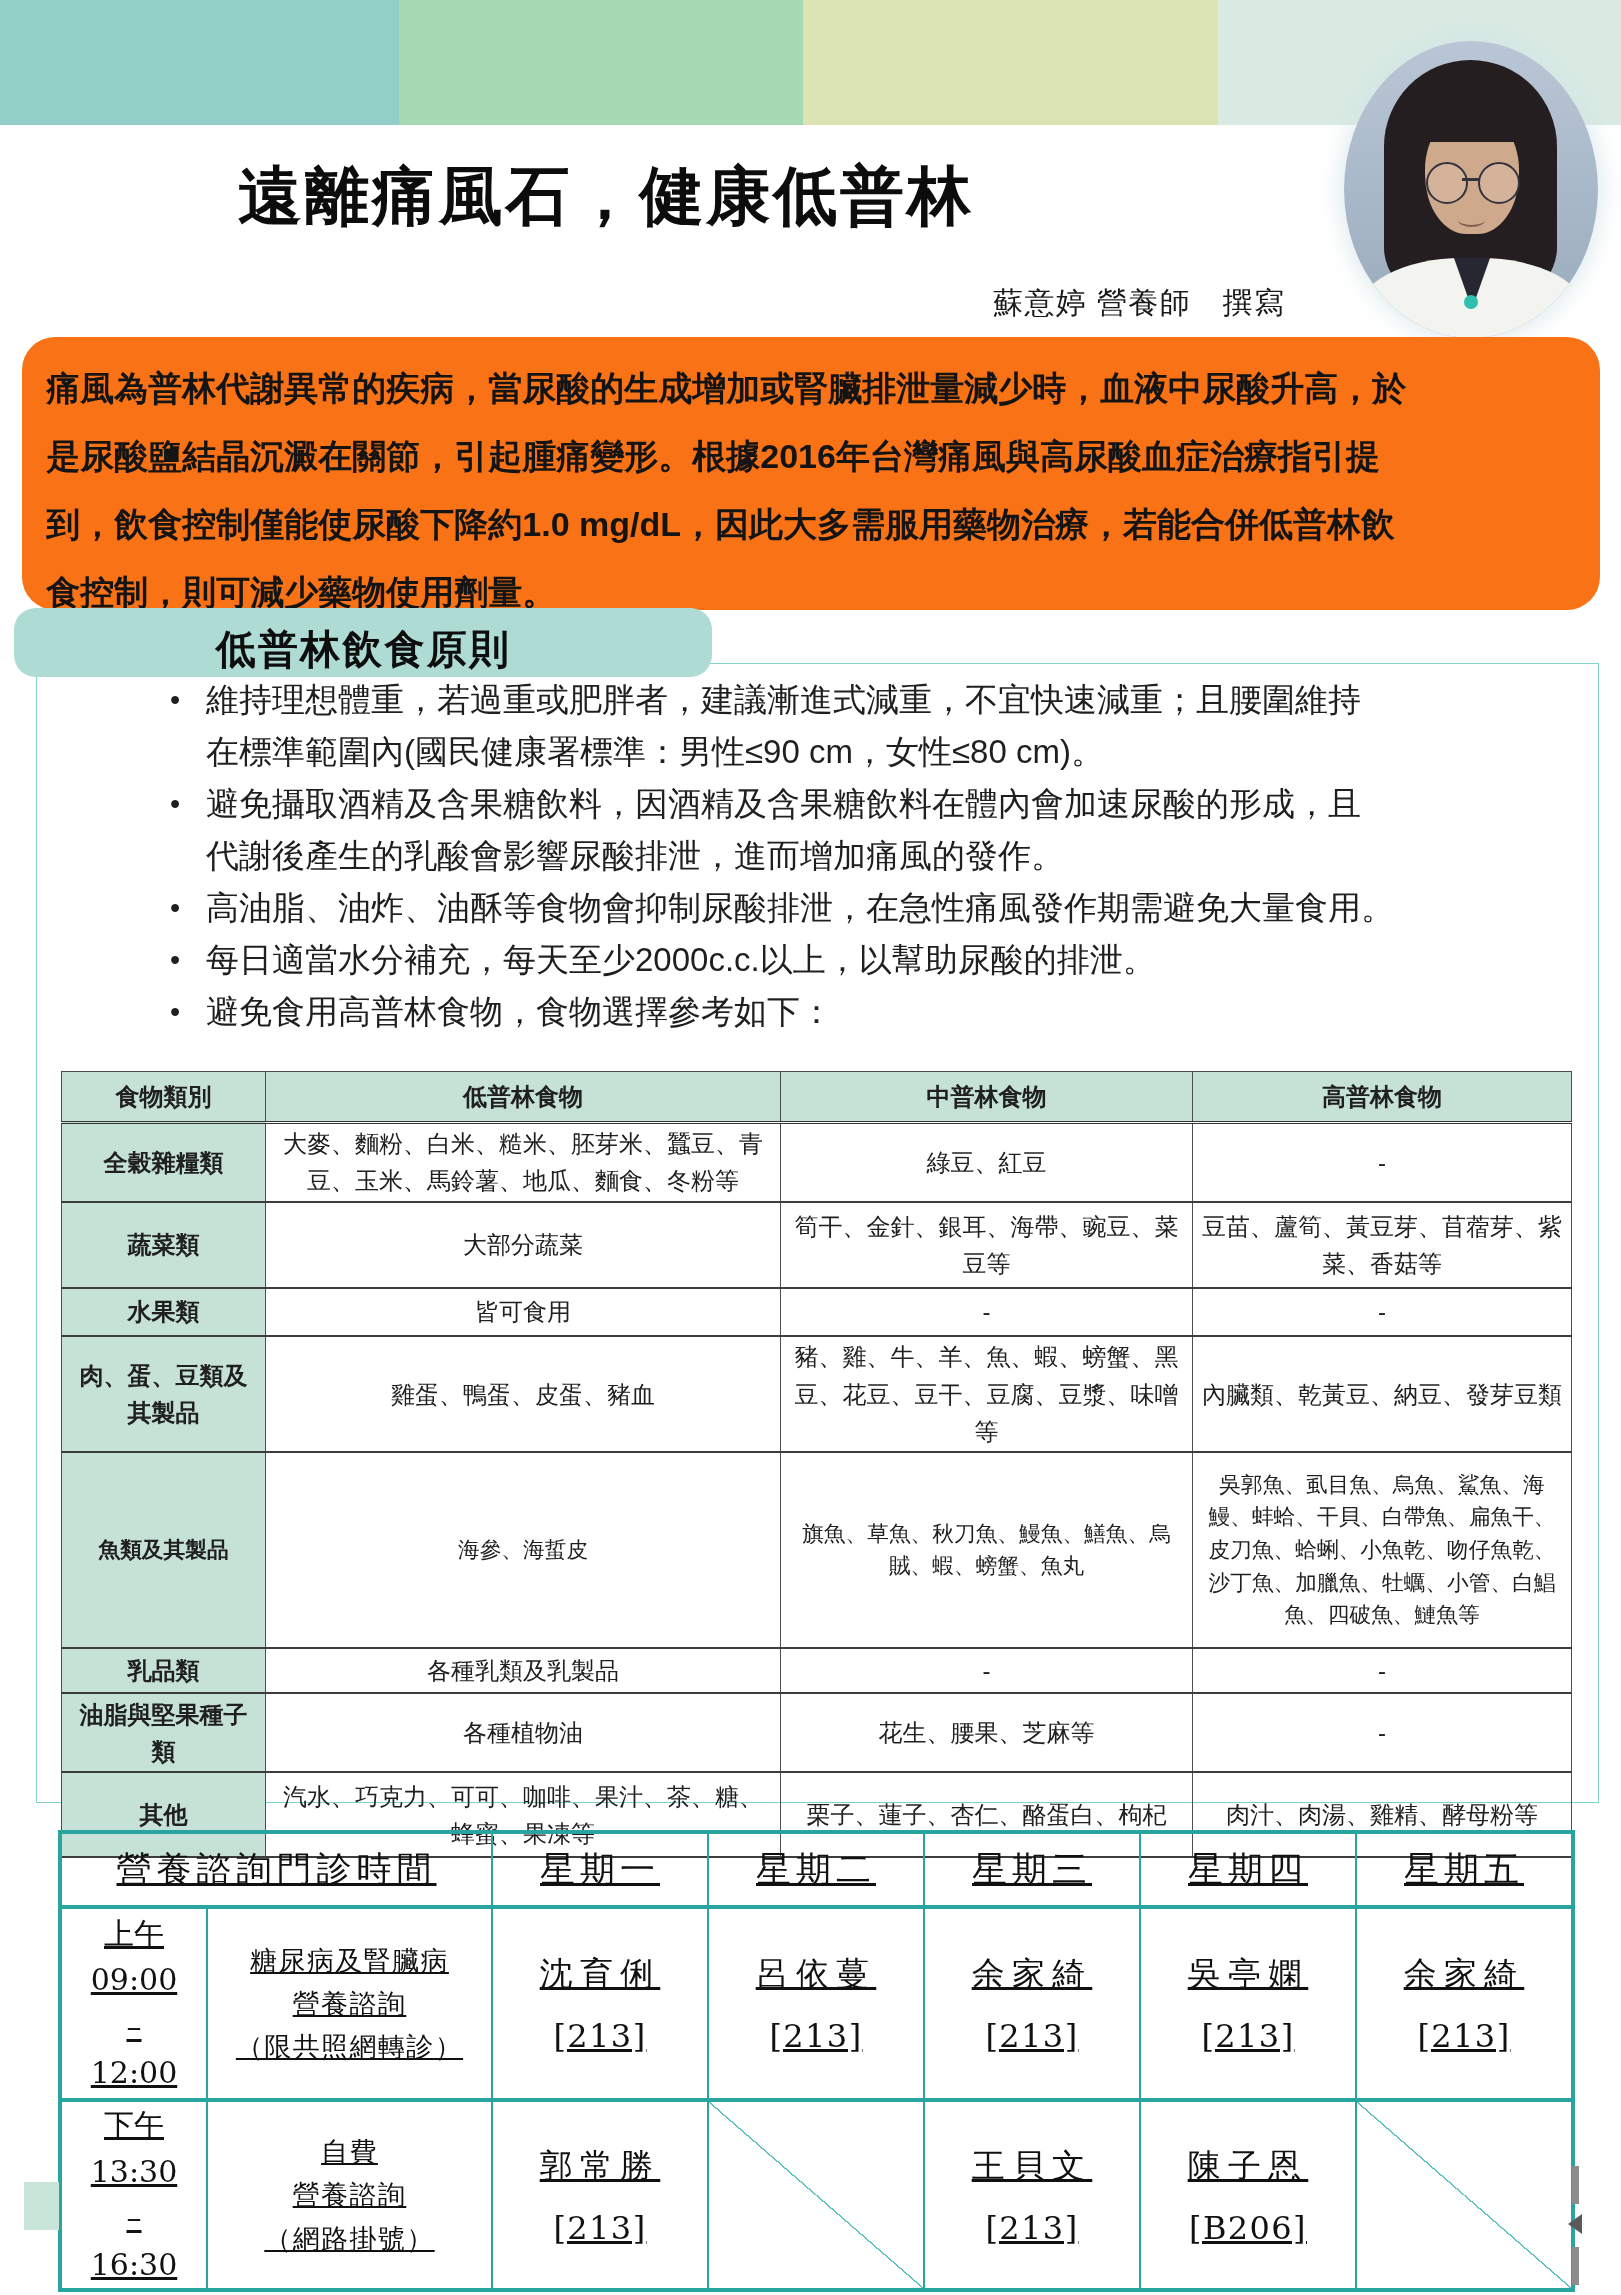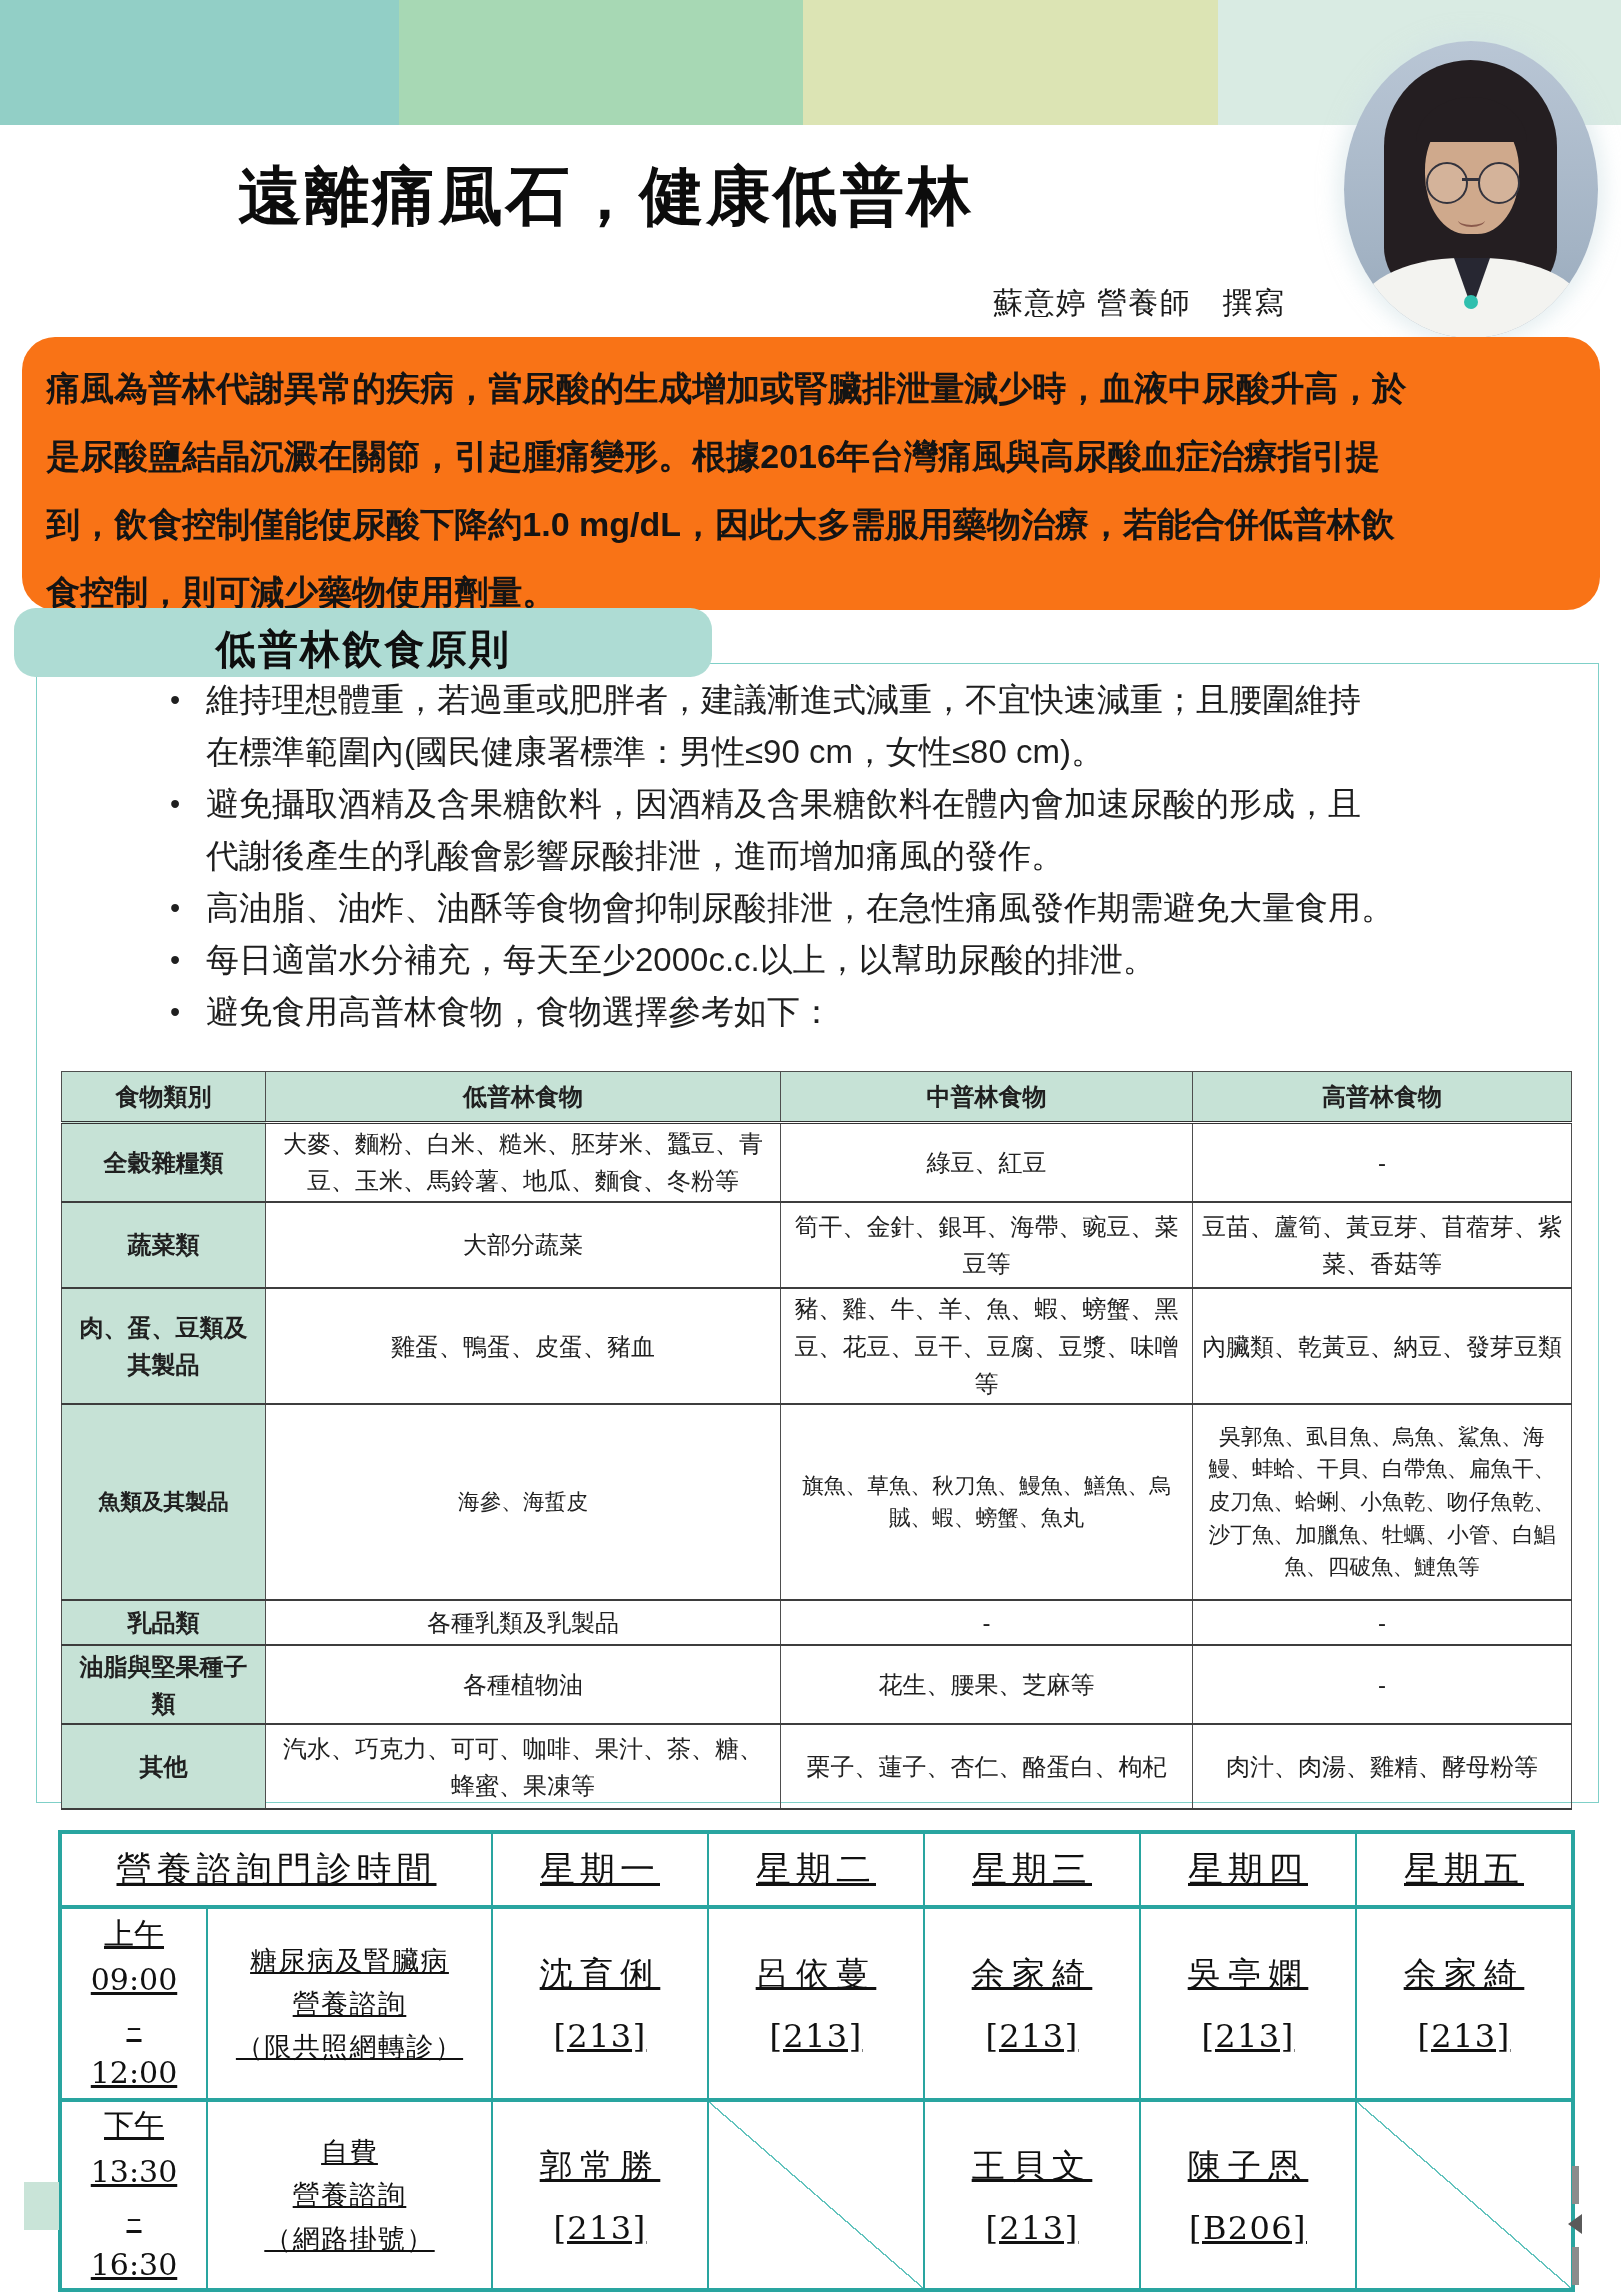--- a/index.html
+++ b/index.html
@@ -168,20 +168,26 @@
           <td>大麥、麵粉、白米、糙米、胚芽米、蠶豆、青豆、玉米、馬鈴薯、地瓜、麵食、冬粉等</td>
           <td>綠豆、紅豆</td>
           <td>-</td>
         </tr>
         <tr class="r2">
           <td class="cat">蔬菜類</td>
           <td>大部分蔬菜</td>
           <td>筍干、金針、銀耳、海帶、豌豆、菜豆等</td>
           <td>豆苗、蘆筍、黃豆芽、苜蓿芽、紫菜、香菇等</td>
         </tr>
+        <tr class="r3">
+          <td class="cat">水果類</td>
+          <td>皆可食用</td>
+          <td>-</td>
+          <td>-</td>
+        </tr>
         <tr class="r4">
           <td class="cat">肉、蛋、豆類及其製品</td>
           <td>雞蛋、鴨蛋、皮蛋、豬血</td>
           <td>豬、雞、牛、羊、魚、蝦、螃蟹、黑豆、花豆、豆干、豆腐、豆漿、味噌等</td>
           <td>內臟類、乾黃豆、納豆、發芽豆類</td>
         </tr>
         <tr class="r5">
           <td class="cat">魚類及其製品</td>
           <td>海參、海蜇皮</td>
           <td>旗魚、草魚、秋刀魚、鰻魚、鱔魚、烏賊、蝦、螃蟹、魚丸</td>

